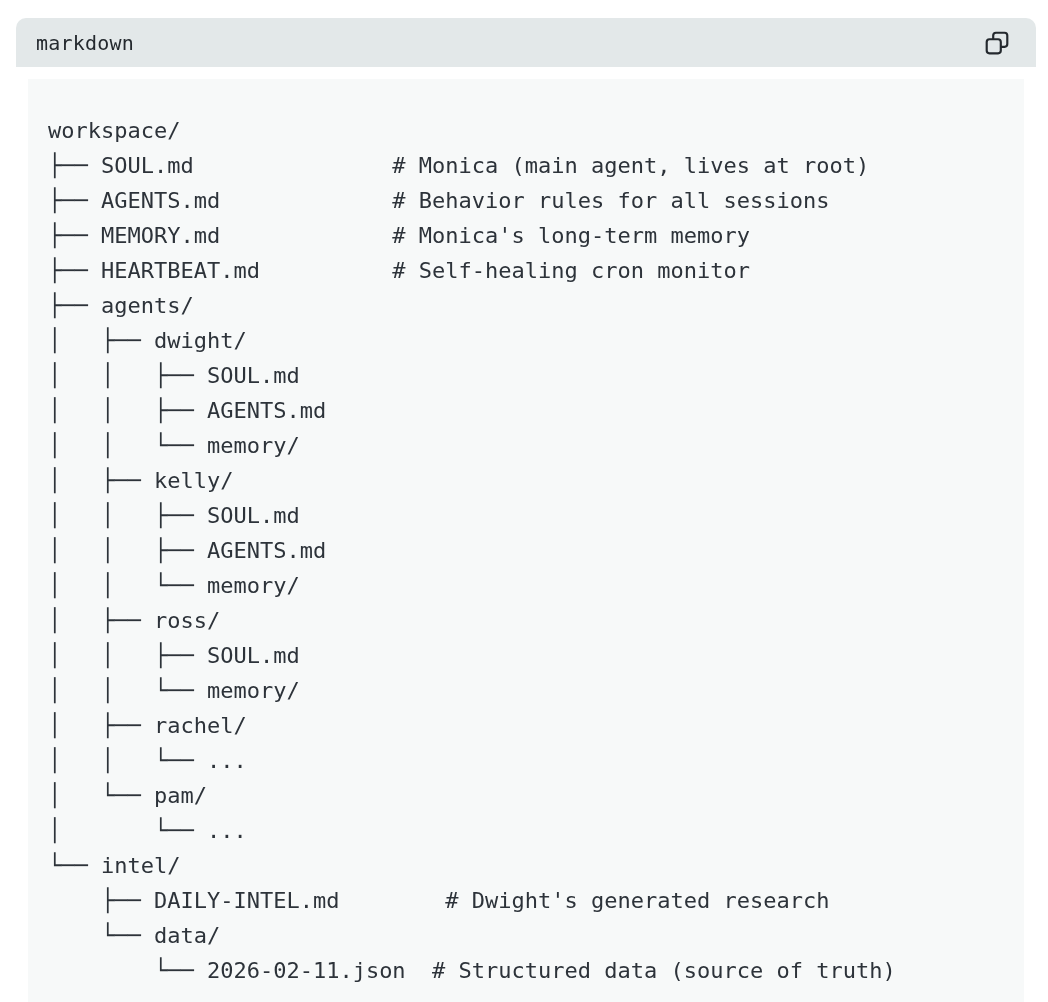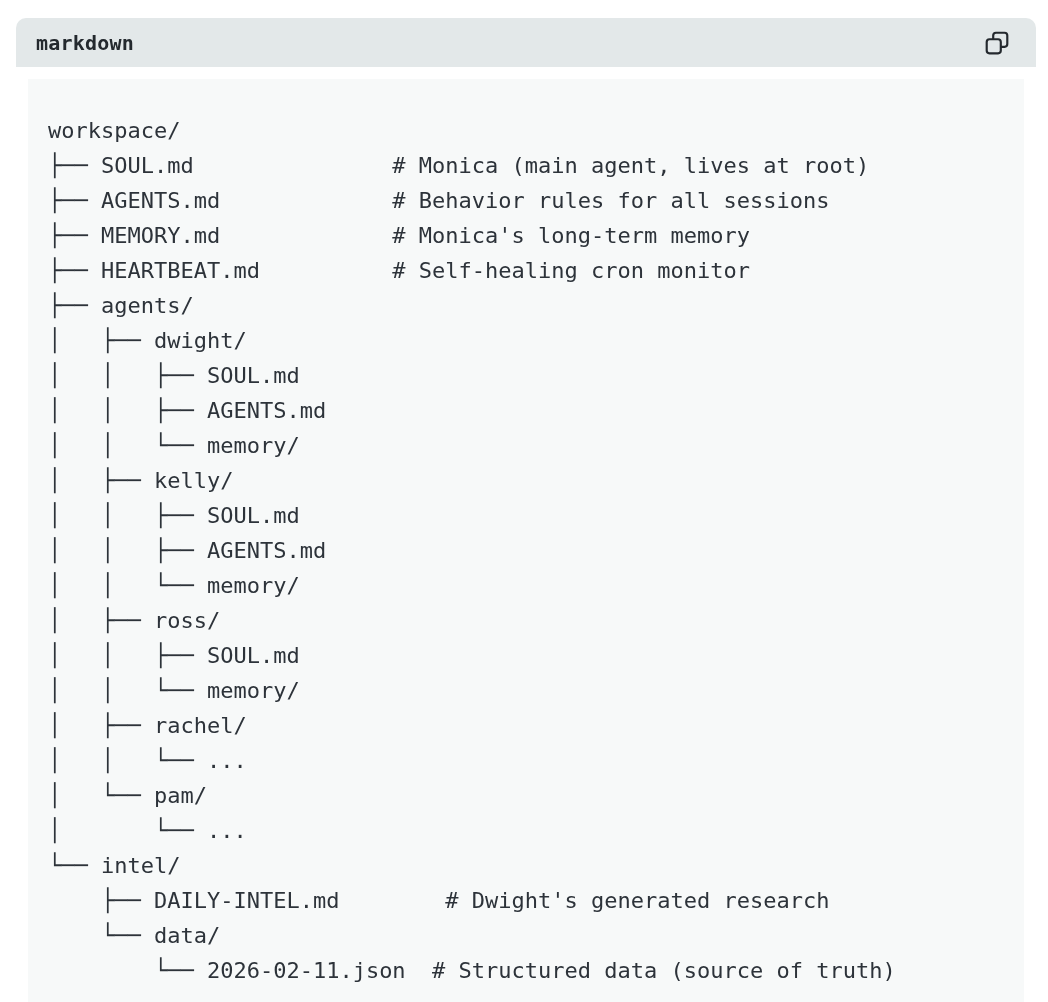--- a/index.html
+++ b/index.html
@@ -23,21 +23,21 @@
   .code-header {
     height: 49px;
     background: var(--header-bg, #e3e8e9);
     display: flex;
     align-items: center;
     justify-content: space-between;
     padding: 0 26px 0 20px;
   }
   .lang-label {
     font-size: 20px;
-    font-weight: 700;
+    font-weight: 400;
     color: var(--header-text, #24292e);
     letter-spacing: 0.2px;
   }
   .copy-btn {
     background: none;
     border: none;
     padding: 0;
     margin: 0;
     cursor: pointer;
     display: flex;

